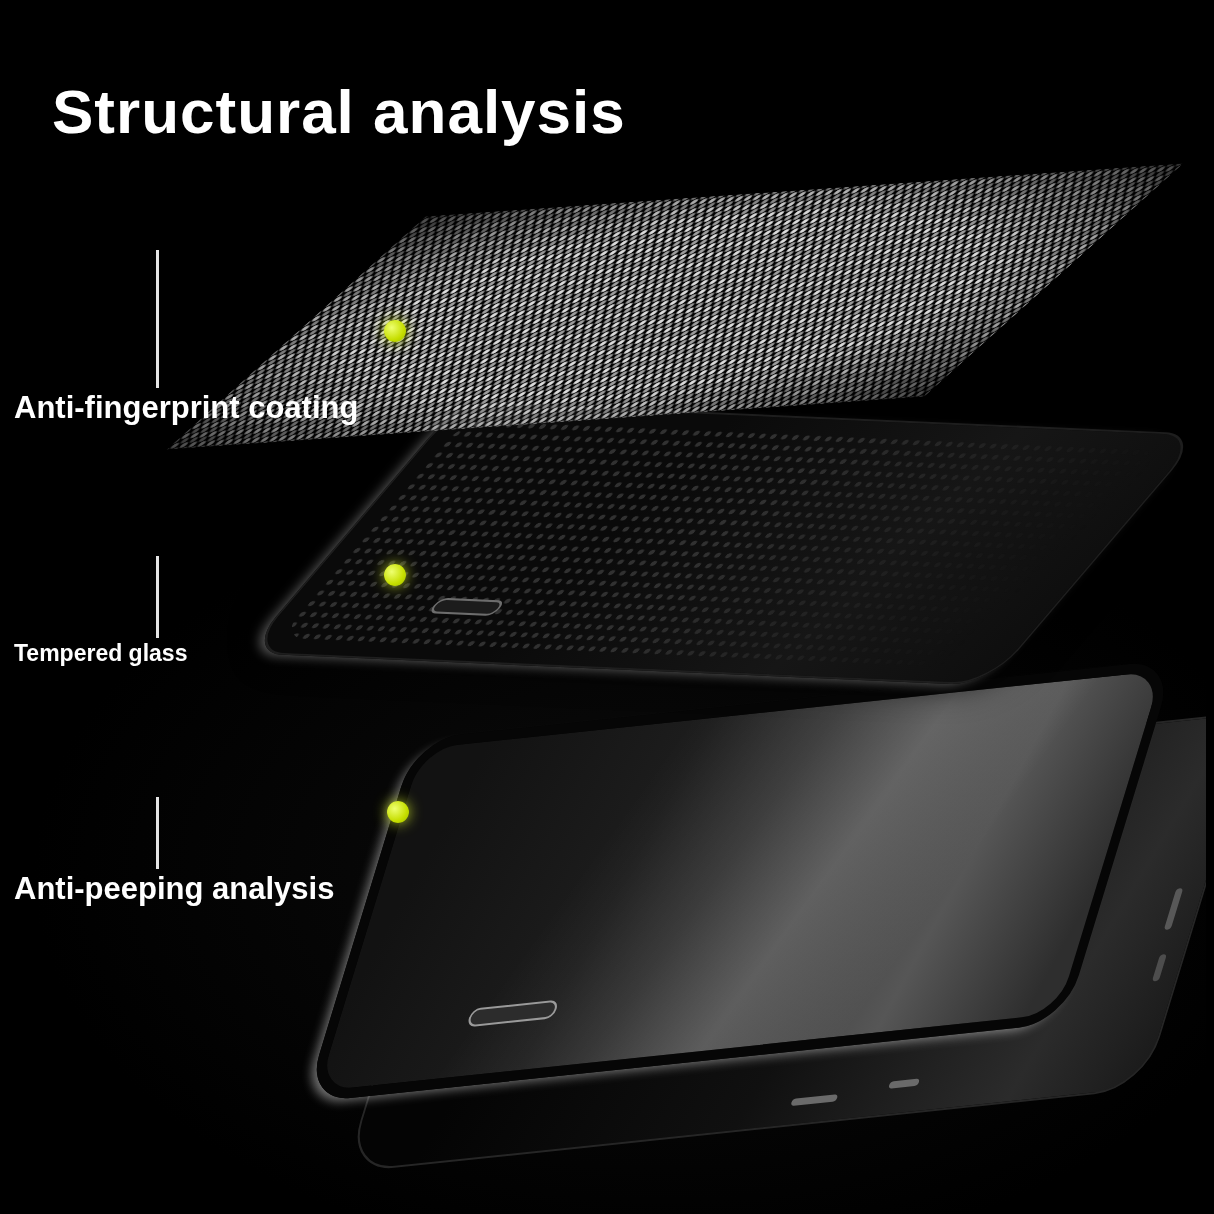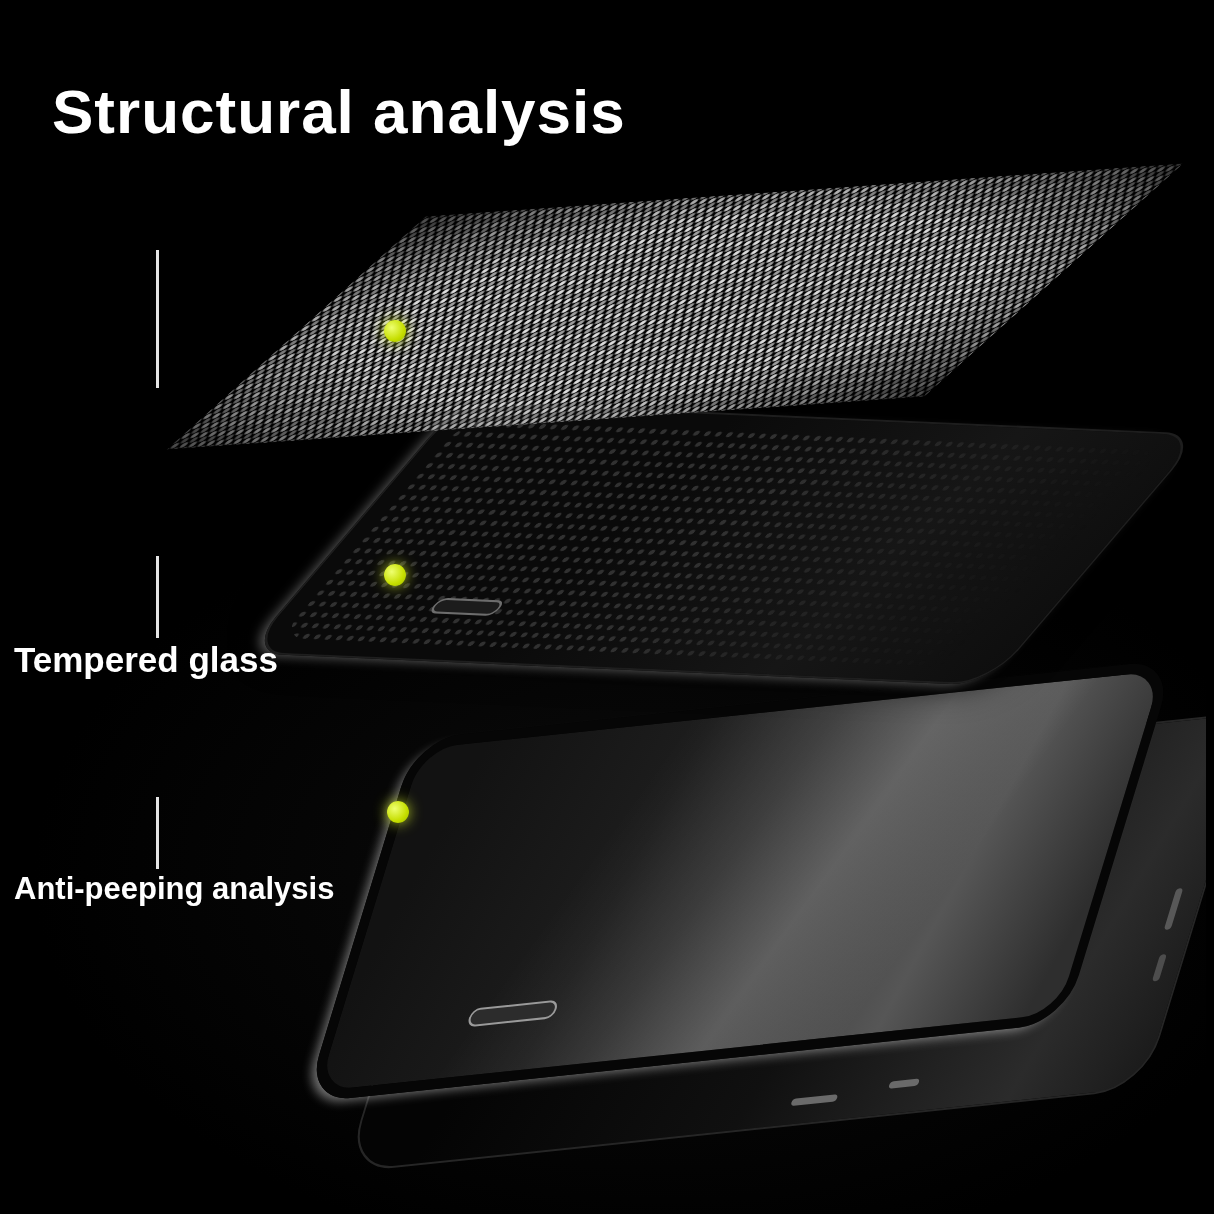--- a/index.html
+++ b/index.html
@@ -131,21 +131,21 @@
 
   .callout-label {
     position: absolute;
     left: 14px;
     color: #fff;
     font-weight: 700;
     z-index: 6;
     white-space: nowrap;
   }
   .label-1 { top: 390px; font-size: 31px; }
-  .label-2 { top: 640px; font-size: 35px; }
+  .label-2 { top: 640px; font-size: 23px; }
   .label-3 { top: 871px; font-size: 31px; }
 </style>
 </head>
 <body>
 
 <div class="canvas">
 
   <div class="page-title">Structural analysis</div>
 
   <div class="layer phone-layer">
@@ -162,20 +162,21 @@
 
   <div class="layer protector-layer">
     <div class="protector-dots"></div>
     <div class="speaker-slot protector-slot"></div>
   </div>
 
   <div class="layer mesh-layer"></div>
 
   <div class="callout-line line-1"></div>
   <div class="callout-dot dot-1"></div>
+  <div class="callout-label label-1">Anti-fingerprint coating</div>
 
   <div class="callout-line line-2"></div>
   <div class="callout-dot dot-2"></div>
   <div class="callout-label label-2">Tempered glass</div>
 
   <div class="callout-line line-3"></div>
   <div class="callout-dot dot-3"></div>
   <div class="callout-label label-3">Anti-peeping analysis</div>
 
 </div>

